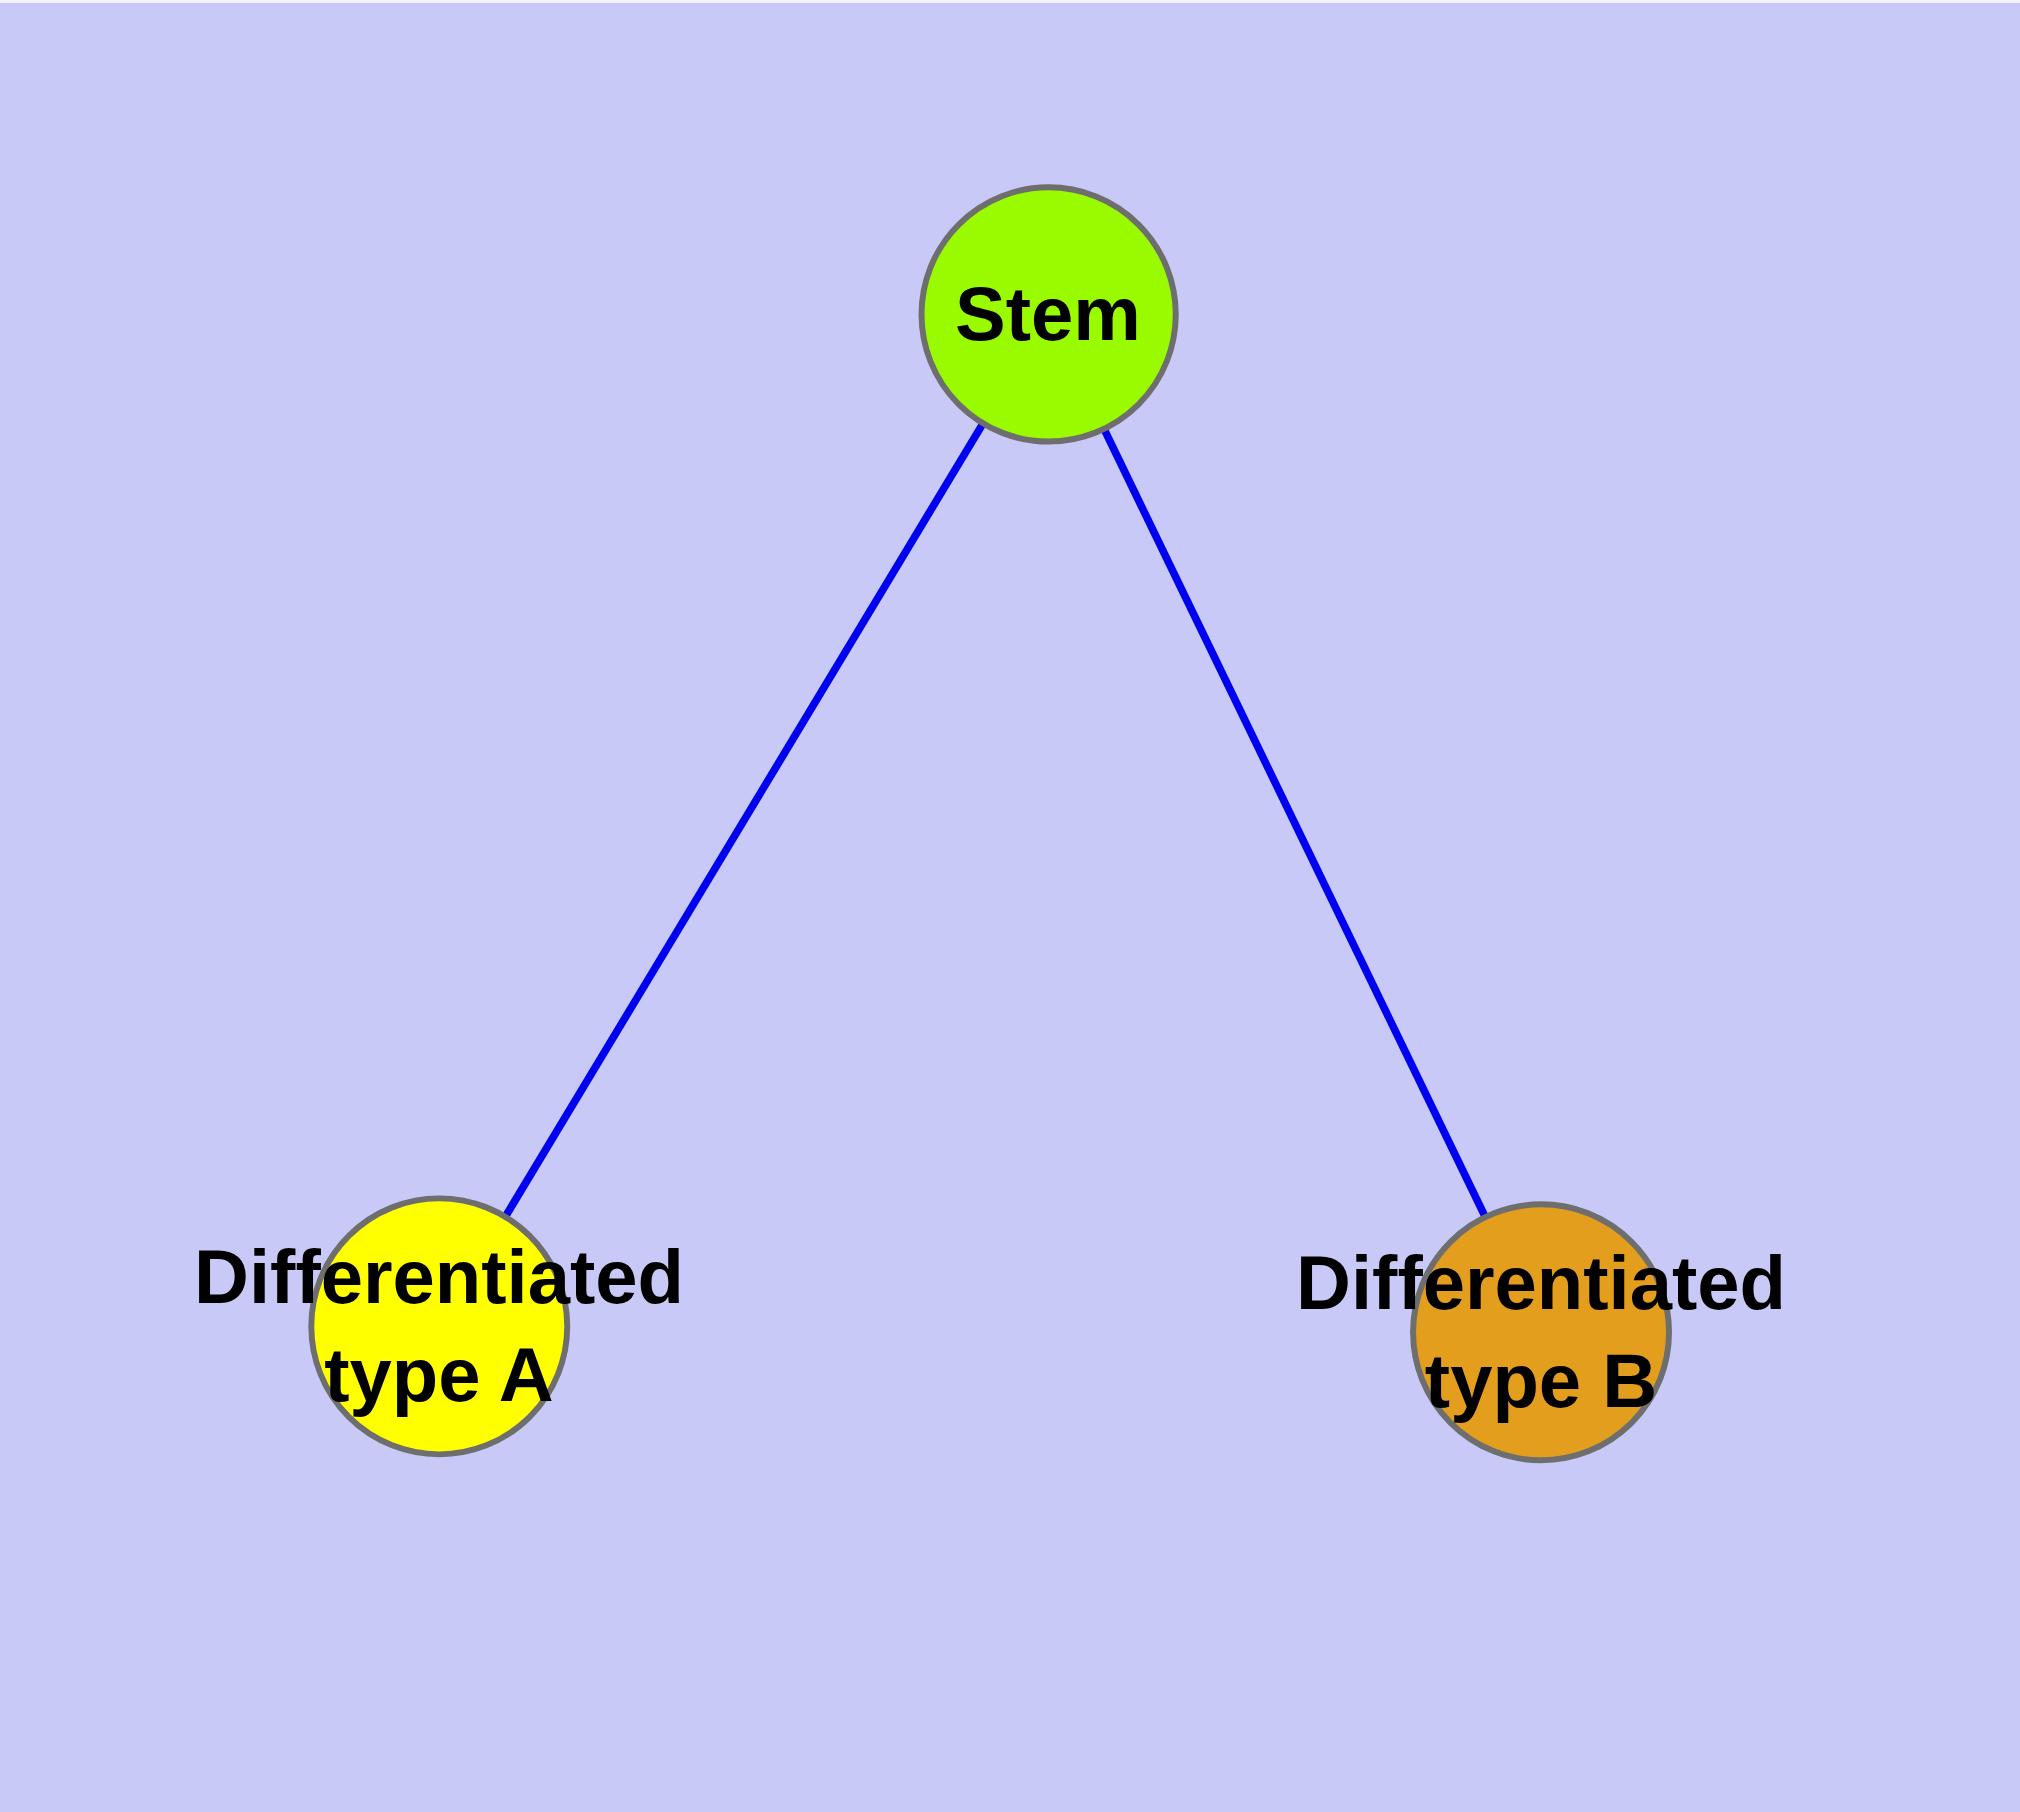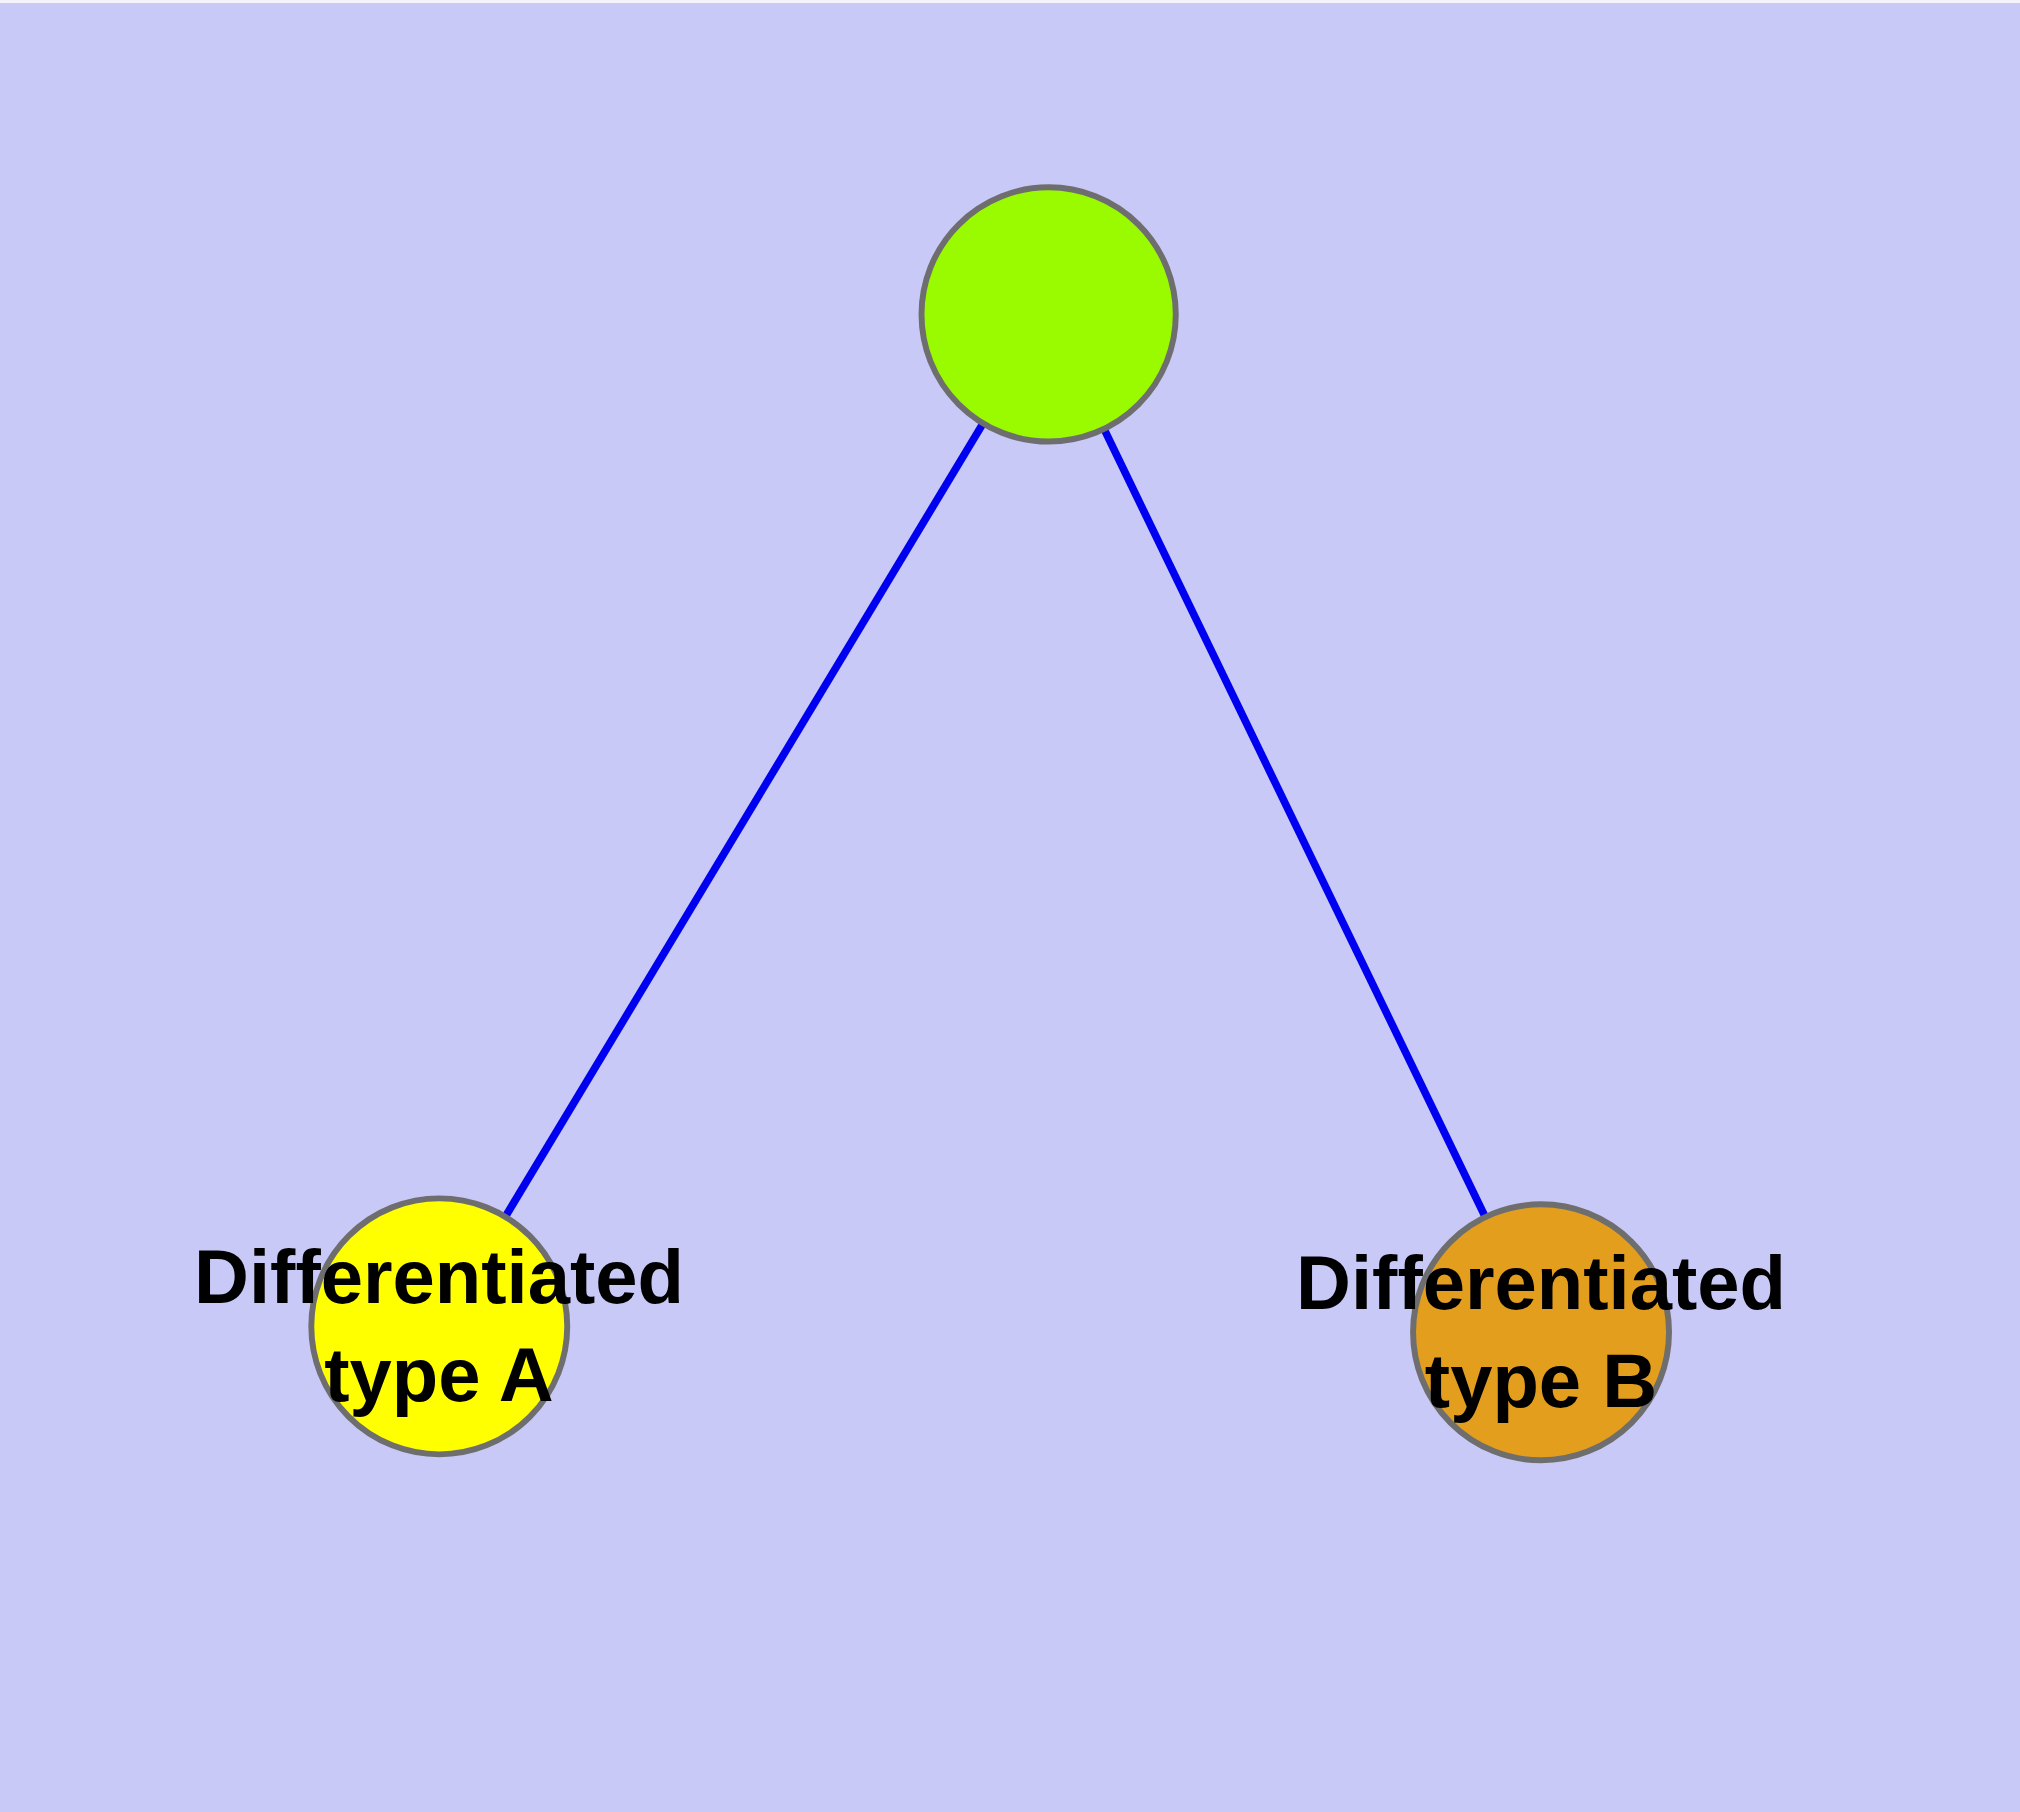--- a/index.html
+++ b/index.html
@@ -42,18 +42,19 @@
 
 <div id="diagram" style="width: 2021px; height: 1812px; background: rgb(201, 201, 247);">
   <div id="top-edge" style="background: rgb(243, 243, 250);"></div>
 <svg id="graph-svg" viewBox="0 0 2384 2138" width="2021" height="1812">
       <line x1="1237" y1="371" x2="518" y2="1565" stroke="#0000F0" stroke-width="9"></line>
       <line x1="1237" y1="371" x2="1818" y2="1572" stroke="#0000F0" stroke-width="9"></line>
       <circle cx="1237" cy="371" r="150" fill="#9AFB00" stroke="#6E6E6E" stroke-width="7"></circle>
       <circle cx="518" cy="1565" r="151" fill="#FFFF00" stroke="#6E6E6E" stroke-width="7"></circle>
       <circle cx="1818" cy="1572" r="151" fill="#E39E1E" stroke="#6E6E6E" stroke-width="7"></circle>
     </svg>
+    <div class="node-label" style="left: 1048px; top: 314px; color: rgb(0, 0, 0);">Stem</div>
     <div class="node-label" style="left: 439px; top: 1326px; color: rgb(0, 0, 0);">Differentiated
 type A</div>
     <div class="node-label" style="left: 1541px; top: 1332px; color: rgb(0, 0, 0);">Differentiated
 type B</div>
   </div>
 
 
 </body></html>

